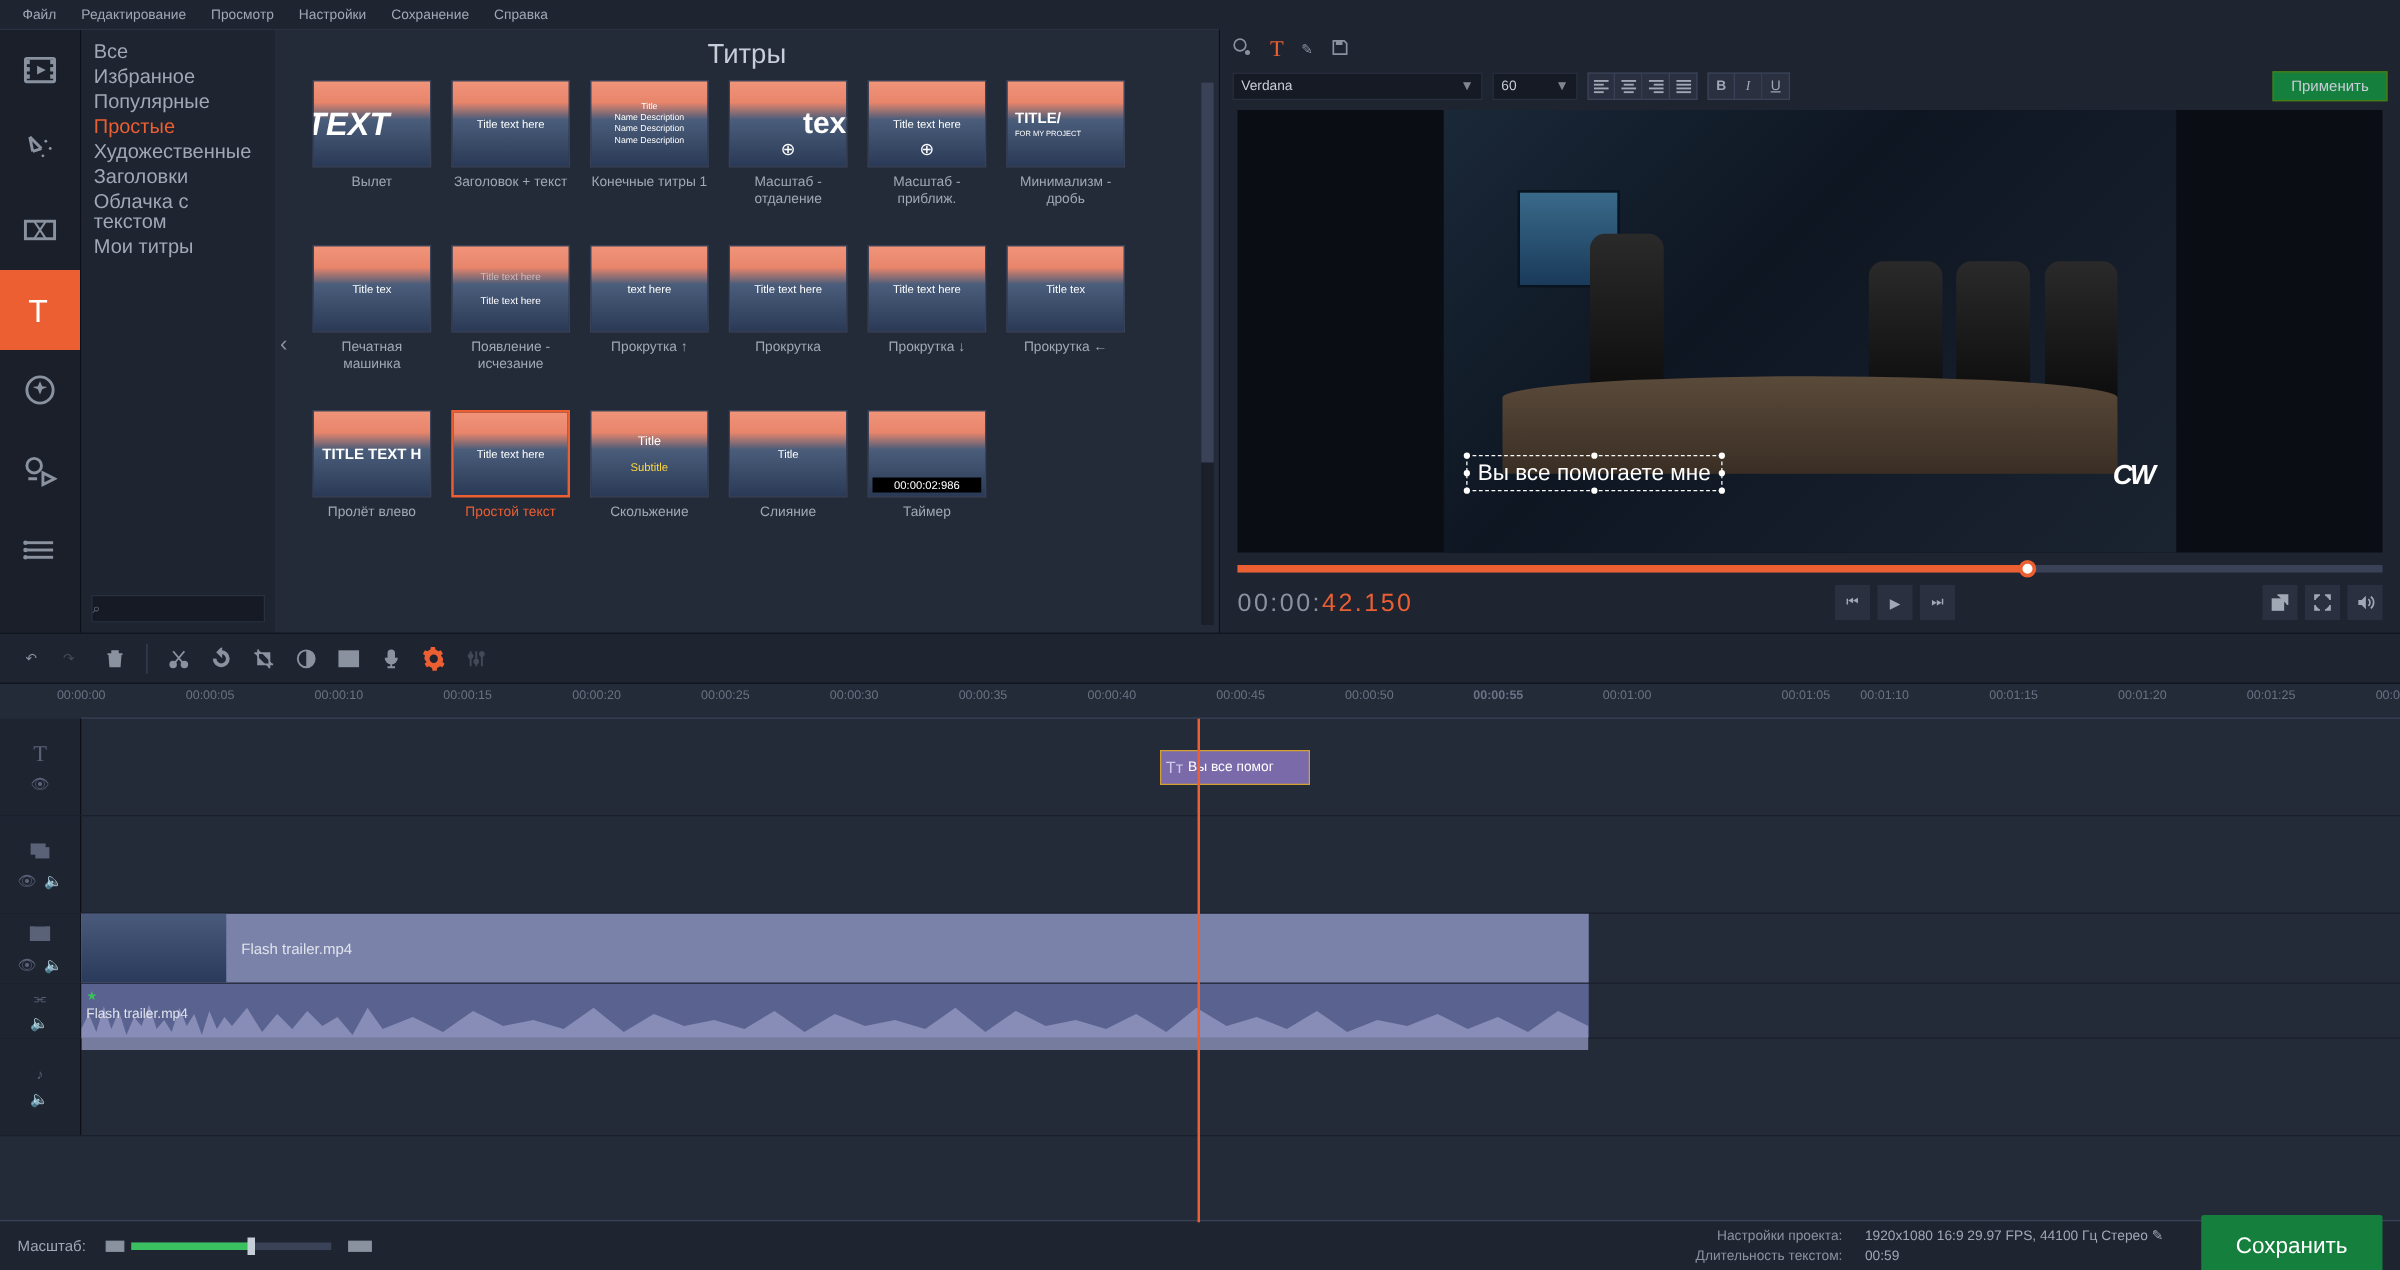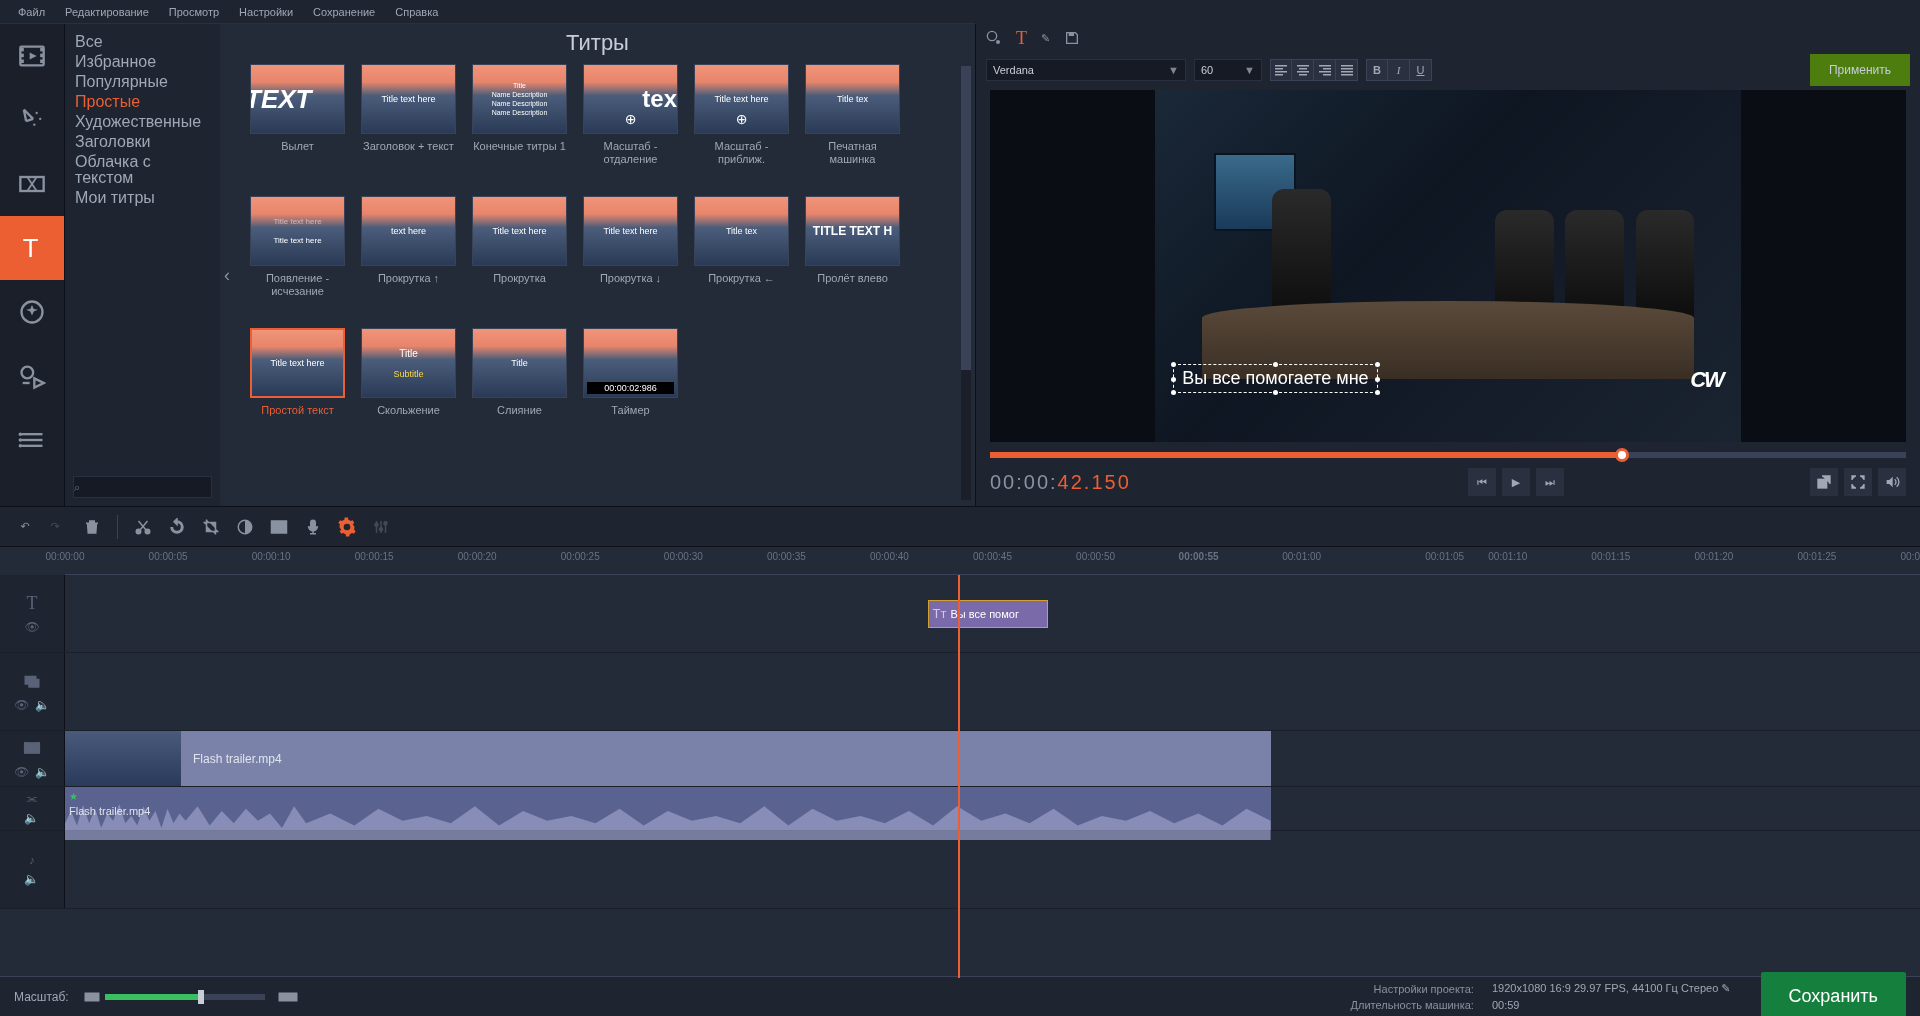--- a/index.html
+++ b/index.html
@@ -43,21 +43,21 @@
 .preview{width:945px;background:#1e2430;display:flex;flex-direction:column;border-left:1px solid #0d1018}
 .prop-tabs{height:32px;display:flex;align-items:center;padding:0 10px;gap:14px}
 .prop-tabs .tab{cursor:pointer;color:#8a92a0}
 .prop-tabs .tab.active{color:#ec5f33}
 .prop-row{height:32px;display:flex;align-items:center;padding:0 10px;gap:8px}
 .sel{background:#151a24;border:1px solid #2a3040;height:22px;display:flex;align-items:center;padding:0 6px;color:#c8ced8;font-size:11px}
 .sel .arr{margin-left:auto;padding-left:10px;opacity:.6}
 .btn-group{display:flex;gap:0}
 .btn-group .b{width:22px;height:22px;background:#2a3040;border:1px solid #3a4258;display:flex;align-items:center;justify-content:center;cursor:pointer;font-size:11px}
 .btn-group .b+.b{border-left:0}
-.apply-btn{margin-left:auto;background:#4d7c0f;border:5px solid #4d7c0f;padding:4px 14px;color:#c8ced8;cursor:pointer;font-size:12px}
+.apply-btn{margin-left:auto;background:#15803d;border:1px solid #4d7c0f;padding:4px 14px;color:#c8ced8;cursor:pointer;font-size:12px}
 .video{position:relative;margin:4px 14px 0;height:376px;background:#0a0d14;display:flex;align-items:center;justify-content:center}
 .video-bg{position:absolute;left:18%;right:18%;top:0;bottom:0;background:linear-gradient(135deg,#1a2838 0%,#0e1622 40%,#1a2430 100%);overflow:hidden}
 
 .scene{position:absolute;inset:0}
 .desk{position:absolute;bottom:18%;left:8%;right:8%;height:22%;background:linear-gradient(#5a4a3a,#3a2e24);border-radius:50% 50% 0 0/22% 22% 0 0}
 .monitor{position:absolute;top:18%;left:10%;width:14%;height:22%;background:linear-gradient(#3a6a8a,#1a3a5a);border:2px solid #0a1420}
 .person{position:absolute;width:10%;height:40%;bottom:32%;background:linear-gradient(#2a2a2a,#0a0a0a);border-radius:12px 12px 0 0}
 .subtitle-box{position:absolute;bottom:14%;left:20%;padding:3px 8px;border:1px dashed #fff;color:#fff;font-size:18px}
 .sub-handle{position:absolute;width:5px;height:5px;background:#fff;border-radius:50%}
 .cw-logo{position:absolute;bottom:14%;right:20%;color:#fff;font-size:22px;font-weight:bold;font-style:italic;letter-spacing:-2px}
@@ -233,20 +233,26 @@
         </div>
         <div class="thumb">
           <div class="thumb-box">
             <span style="font-size:9px">Title text here</span>
             <span style="position:absolute;bottom:6px;font-size:14px">⊕</span>
           </div>
           <div class="thumb-label">Масштаб - приближ.</div>
         </div>
         <div class="thumb">
           <div class="thumb-box">
+            <div style="text-align:left;width:100%;padding-left:6px"><b style="font-size:12px">TITLE/</b><br><span style="font-size:6px">FOR MY PROJECT</span></div>
+          </div>
+          <div class="thumb-label">Минимализм - дробь</div>
+        </div>
+        <div class="thumb">
+          <div class="thumb-box">
             <span>Title tex</span>
           </div>
           <div class="thumb-label">Печатная машинка</div>
         </div>
         <div class="thumb">
           <div class="thumb-box">
             <span style="opacity:.5;font-size:8px">Title text here</span>
             <br>
             <span style="font-size:8px">Title text here</span>
           </div>
@@ -610,17 +616,17 @@
     </div>
   <div class="zoom-btn">
       <svg width="20" height="12" viewBox="0 0 20 12" fill="none" stroke="currentColor">
         <rect x="1" y="2" width="18" height="8"></rect>
         <path d="M4 6h12" stroke-dasharray="2 1"></path>
       </svg>
     </div>
   <div class="proj-info">
     <span class="lbl">Настройки проекта:</span>
     <span><span>1920x1080 16:9 29.97 FPS, 44100 Гц Стерео</span> <span style="cursor:pointer">✎</span></span>
-    <span class="lbl">Длительность машинка:</span>
+    <span class="lbl">Длительность текстом:</span>
     <span>00:59</span>
   </div>
   <div class="save-btn">Сохранить</div>
 </div>
 
 </body></html>

